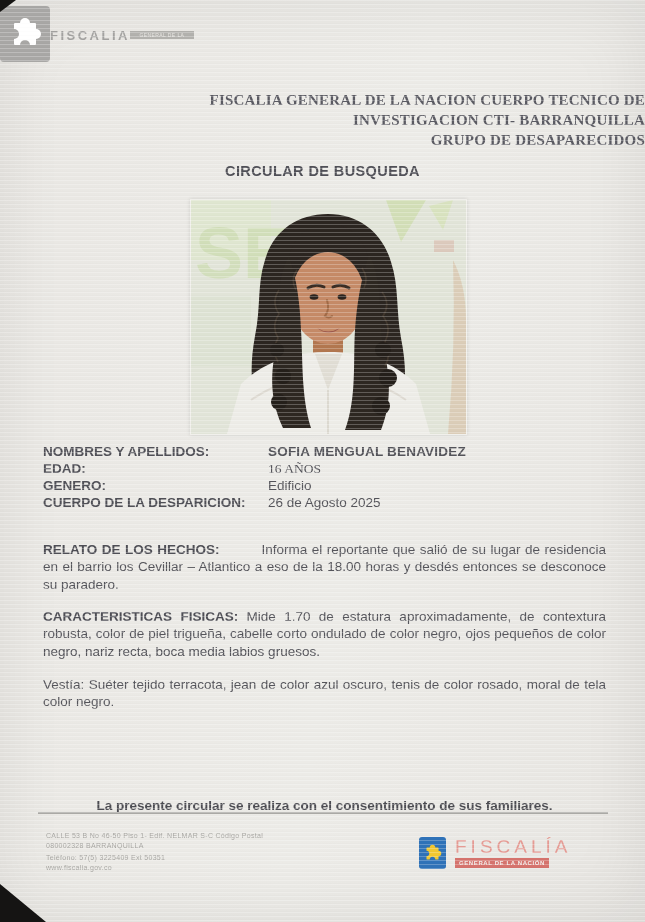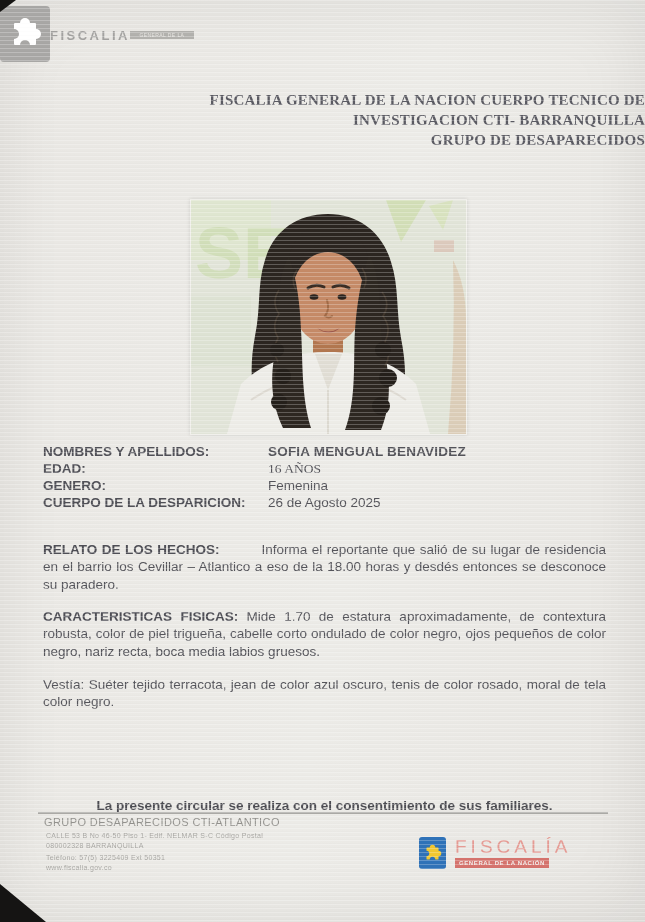--- a/index.html
+++ b/index.html
@@ -89,20 +89,21 @@
     <div class="word">FISCALIA</div>
     <div class="bar">GENERAL DE LA NACIÓN</div>
   </div>
 
   <div class="orgheader">
     <div>FISCALIA GENERAL DE LA NACION CUERPO TECNICO DE</div>
     <div>INVESTIGACION CTI- BARRANQUILLA</div>
     <div>GRUPO DE DESAPARECIDOS</div>
   </div>
 
+  <div class="doctitle">CIRCULAR DE BUSQUEDA</div>
 
   <div class="photo">
     <svg width="275" height="234" viewBox="0 0 275 234">
       <rect width="275" height="234" fill="#e1e4d8"></rect>
 
       <g opacity="0.8">
         <path d="M0,0 h80 v60 h-80 z" fill="#dfe6cf"></path>
         <text x="4" y="78" font-family="Liberation Sans, sans-serif" font-size="72" font-weight="bold" fill="#ccdcae" opacity="0.85">SE</text>
         <polygon points="195,0 235,0 210,42" fill="#cfddb0"></polygon>
         <polygon points="238,6 262,0 252,30" fill="#d6e2ba"></polygon>
@@ -154,39 +155,38 @@
     <div class="fieldrow">
       <span class="lbl">NOMBRES Y APELLIDOS:</span>
       <span class="val name">SOFIA MENGUAL BENAVIDEZ</span>
     </div>
     <div class="fieldrow">
       <span class="lbl">EDAD:</span>
       <span class="val serif">16 AÑOS</span>
     </div>
     <div class="fieldrow">
       <span class="lbl">GENERO:</span>
-      <span class="val">Femenina</span>
+      <span class="val">Edificio</span>
     </div>
     <div class="fieldrow">
       <span class="lbl">CUERPO DE LA DESPARICION:</span>
       <span class="val">26 de Agosto 2025</span>
     </div>
   </div>
 
   <p class="para p-relato"><b>RELATO DE LOS HECHOS:</b><span class="gap"></span><span>Informa el reportante que salió de su lugar de residencia en el barrio  los Cevillar – Atlantico  a eso de la 18.00 horas y desdés entonces se desconoce  su paradero.</span></p>
 
   <p class="para p-fisicas"><b>CARACTERISTICAS  FISICAS:</b> <span>Mide  1.70  de  estatura  aproximadamente,  de contextura robusta, color de piel trigueña,  cabelle  corto ondulado de color negro, ojos  pequeños de color negro,  nariz recta, boca media labios gruesos.</span></p>
 
   <p class="para p-vestia"><span>Vestía:  Suéter tejido terracota, jean de color azul oscuro, tenis de color rosado, moral  de tela color negro.</span></p>
 
 
   <p class="para p-consent"><span>La presente circular se realiza con el consentimiento de sus familiares.</span></p>
 
   <div class="footline"></div>
-  <div class="footgroup">GRUPO DESAPARECIDOS CTI-ATLANTICO</div>
   <div class="footsmall">
     <div class="fl">CALLE 53 B No 46-50 Piso 1- Edif. NELMAR S-C Código Postal</div>
     <div class="fl">080002328  BARRANQUILLA</div>
     <div class="fl sp">Teléfono: 57(5) 3225409 Ext 50351</div>
     <div class="fl">www.fiscalia.gov.co</div>
   </div>
 
   <div class="footlogo">
     <div class="fsq">
       <svg width="23" height="23" viewBox="0 0 42 42">

